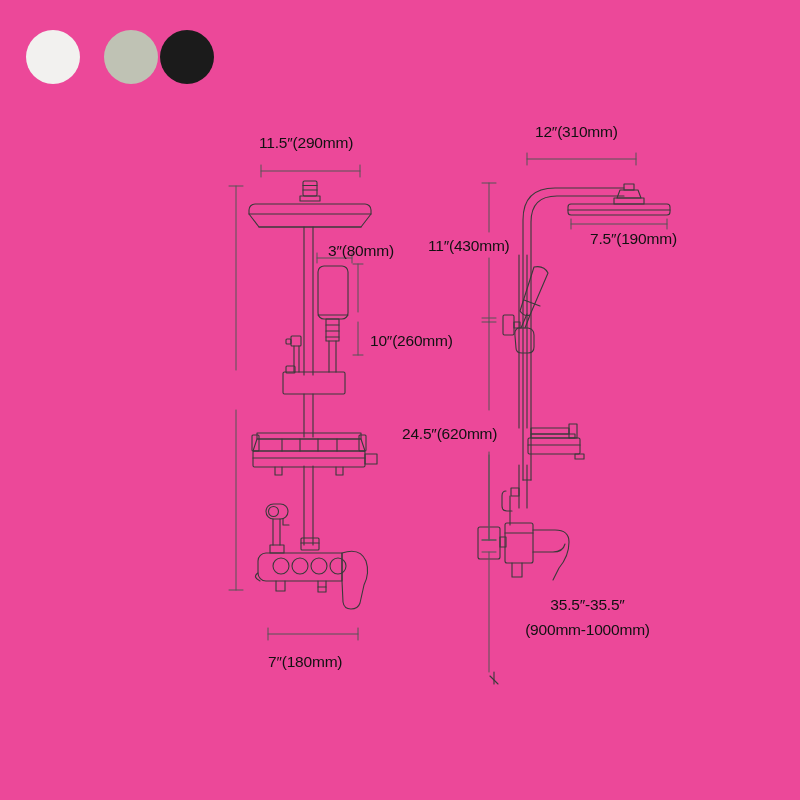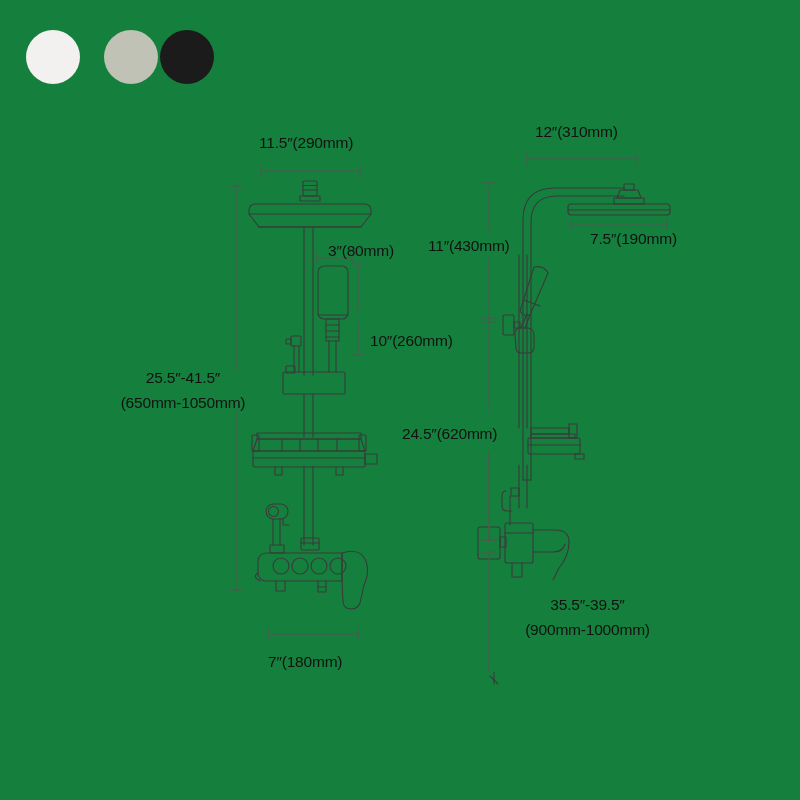--- a/index.html
+++ b/index.html
@@ -12,21 +12,21 @@
     height: 800px;
     font-family: "Liberation Sans", sans-serif;
     color: #1a1a1a;
     overflow: hidden;
     position: relative;
   }
   #page {
     position: relative;
     width: 800px;
     height: 800px;
-    background: #15803d;
+    background: #ec4899;
   }
   
   .swatches {
     position: absolute;
     left: 0px;
     top: 0px;
     width: 240px;
     height: 110px;
   }
   .swatch {
@@ -331,33 +331,29 @@
       </g>
     </g>
   </svg>
 
   <div class="dimtext" style="left: 259px; top: 134px; color: rgb(17, 17, 17);">11.5″(290mm)</div>
 
   <div class="dimtext" style="left: 328px; top: 242px; color: rgb(17, 17, 17);">3″(80mm)</div>
 
   <div class="dimtext" style="left: 370px; top: 312px; color: rgb(17, 17, 17); margin-top: 20px;">10″(260mm)</div>
 
-  <div class="dimtext two-line" style="left: 98px; top: 365px; width: 170px; color: rgb(17, 17, 17);">
-    <span class="ln">25.5″-41.5″</span>
-    <span class="ln">(650mm-1050mm)</span>
-  </div>
 
   <div class="dimtext" style="left: 268px; top: 653px; color: rgb(17, 17, 17);">7″(180mm)</div>
 
   <div class="dimtext" style="left: 535px; top: 123px; color: rgb(17, 17, 17);">12″(310mm)</div>
 
   <div class="dimtext" style="left: 578px; top: 230px; color: rgb(17, 17, 17); margin-left: 12px;">7.5″(190mm)</div>
 
   <div class="dimtext" style="left: 428px; top: 237px; color: rgb(17, 17, 17);">11″(430mm)</div>
 
   <div class="dimtext" style="left: 402px; top: 425px; color: rgb(17, 17, 17); text-align: right;">24.5″(620mm)</div>
 
   <div class="dimtext two-line" style="left: 495px; top: 592px; width: 185px; color: rgb(17, 17, 17);">
-    <span class="ln">35.5″-39.5″</span>
+    <span class="ln">35.5″-35.5″</span>
     <span class="ln">(900mm-1000mm)</span>
   </div>
 
 </div>
 
 </body></html>

